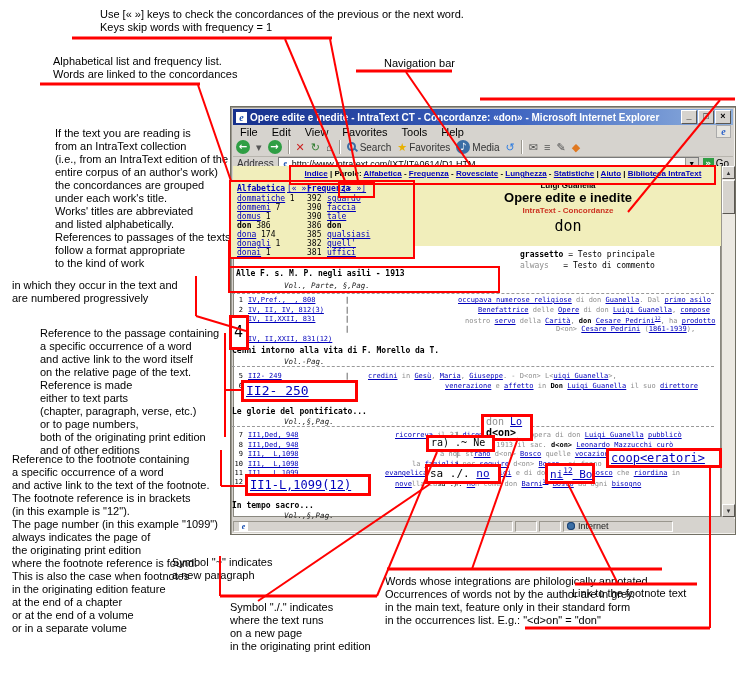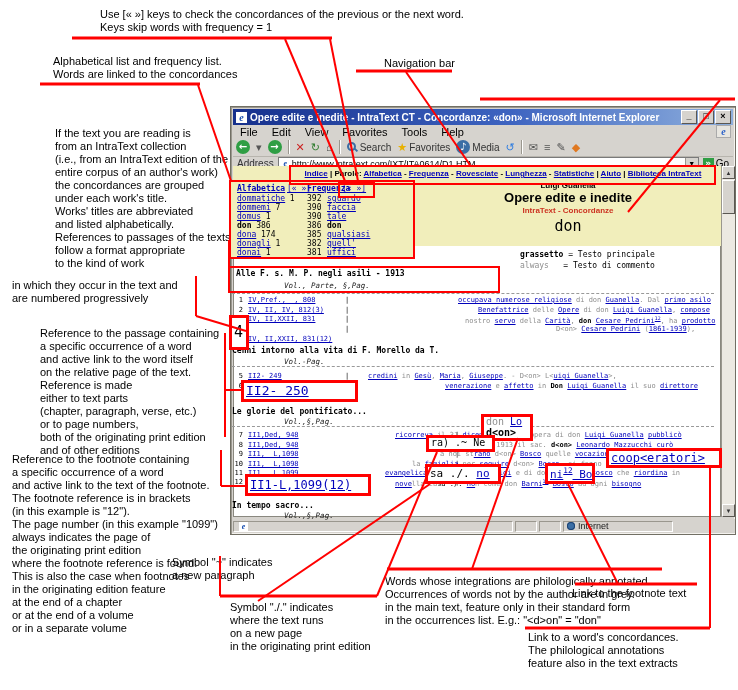--- a/index.html
+++ b/index.html
@@ -230,21 +230,20 @@
     <div class="ann" style="position: absolute; left: 53px; top: 55px;"><div>Alphabetical list and frequency list.</div><div>Words are linked to the concordances</div></div>
     <div class="ann" style="position: absolute; left: 384px; top: 57px;"><div>Navigation bar</div></div>
     <div class="ann" style="position: absolute; left: 55px; top: 127px;"><div>If the text you are reading is</div><div>from an IntraText collection</div><div>(i.e., from an IntraText edition of the</div><div>entire corpus of an author's work)</div><div>the concordances are grouped</div><div>under each work's title.</div><div>Works' titles are abbreviated</div><div>and listed alphabetically.</div><div>References to passages of the texts</div><div>follow a format appropriate</div><div>to the kind of work</div></div>
     <div class="ann" style="position: absolute; left: 12px; top: 279px;"><div>in which they occur in the text and</div><div>are numbered progressively</div></div>
     <div class="ann" style="position: absolute; left: 40px; top: 327px;"><div>Reference to the passage containing</div><div>a specific occurrence of a word</div><div>and active link to the word itself</div><div>on the relative page of the text.</div><div>Reference is made</div><div>either to text parts</div><div>(chapter, paragraph, verse, etc.)</div><div>or to page numbers,</div><div>both of the originating print edition</div><div>and of other editions</div></div>
     <div class="ann" style="position: absolute; left: 12px; top: 453px;"><div>Reference to the footnote containing</div><div>a specific occurrence of a word</div><div>and active link to the text of the footnote.</div><div>The footnote reference is in brackets</div><div>(in this example is "12").</div><div>The page number (in this example "1099")</div><div>always indicates the page of</div><div>the originating print edition</div><div>where the footnote reference is found.</div><div>This is also the case when footnotes</div><div>in the originating edition feature</div><div>at the end of a chapter</div><div>or at the end of a volume</div><div>or in a separate volume</div></div>
     <div class="ann" style="position: absolute; left: 172px; top: 556px;"><div>Symbol "~" indicates</div><div>a new paragraph</div></div>
     <div class="ann" style="position: absolute; left: 230px; top: 601px;"><div>Symbol "./." indicates</div><div>where the text runs</div><div>on a new page</div><div>in the originating print edition</div></div>
     <div class="ann" style="position: absolute; left: 385px; top: 575px;"><div>Words whose integrations are philologically annotated</div><div>Occurrences of words not by the author are in grey.</div><div>in the main text, feature only in their standard form</div><div>in the occurrences list. E.g.: "&lt;d&gt;on" = "don"</div></div>
     <div class="ann" style="position: absolute; left: 572px; top: 587px;"><div>Link to the footnote text</div></div>
-    <div class="ann" style="position: absolute; left: 528px; top: 631px;"><div>Link to a word's concordances.</div><div>The philological annotations</div><div>feature also in the text extracts</div></div>
     <div class="ct" style="position: absolute; left: 292px; top: 169px; width: 422px; text-align: center; font: bold 8px &quot;Liberation Sans&quot;, sans-serif;"><span class="navseg-l">Indice</span><span class="navseg-p"> | </span><span class="navseg-b">Parole</span><span class="navseg-p">: </span><span class="navseg-l">Alfabetica</span><span class="navseg-p"> - </span><span class="navseg-l">Frequenza</span><span class="navseg-p"> - </span><span class="navseg-l">Rovesciate</span><span class="navseg-p"> - </span><span class="navseg-l">Lunghezza</span><span class="navseg-p"> - </span><span class="navseg-l">Statistiche</span><span class="navseg-p"> | </span><span class="navseg-l">Aiuto</span><span class="navseg-p"> | </span><span class="navseg-l">Biblioteca IntraText</span></div>
     <div class="ct" style="position: absolute; left: 0px; top: 0px;"><span class="ct seg-l" style="position: absolute; left: 237px; top: 184px; font-size: 8px; font-weight: bold;">Alfabetica</span><span class="ct seg-l" style="position: absolute; left: 287px; top: 184px; font-size: 8px;">[« »]</span><span class="ct seg-l" style="position: absolute; left: 307px; top: 184px; font-size: 8px; font-weight: bold;">Frequenza</span><span class="ct seg-l" style="position: absolute; left: 342px; top: 184px; font-size: 8px;">[« »]</span><span class="ct seg-l" style="position: absolute; left: 237px; top: 194px; font-size: 8px;">dommatiche</span><span class="ct seg-p" style="position: absolute; left: 289.8px; top: 194px; font-size: 8px;">1</span><span class="ct seg-l" style="position: absolute; left: 237px; top: 203px; font-size: 8px;">dommemi</span><span class="ct seg-p" style="position: absolute; left: 275.4px; top: 203px; font-size: 8px;">7</span><span class="ct seg-l" style="position: absolute; left: 237px; top: 212px; font-size: 8px;">domus</span><span class="ct seg-p" style="position: absolute; left: 265.8px; top: 212px; font-size: 8px;">1</span><span class="ct seg-b" style="position: absolute; left: 237px; top: 221px; font-size: 8px;">don</span><span class="ct seg-p" style="position: absolute; left: 256.2px; top: 221px; font-size: 8px;">386</span><span class="ct seg-l" style="position: absolute; left: 237px; top: 230px; font-size: 8px;">dona</span><span class="ct seg-p" style="position: absolute; left: 261px; top: 230px; font-size: 8px;">174</span><span class="ct seg-l" style="position: absolute; left: 237px; top: 239px; font-size: 8px;">donagli</span><span class="ct seg-p" style="position: absolute; left: 275.4px; top: 239px; font-size: 8px;">1</span><span class="ct seg-l" style="position: absolute; left: 237px; top: 248px; font-size: 8px;">donai</span><span class="ct seg-p" style="position: absolute; left: 265.8px; top: 248px; font-size: 8px;">1</span><span class="ct seg-p" style="position: absolute; left: 307px; top: 194px; font-size: 8px;">392</span><span class="ct seg-l" style="position: absolute; left: 327px; top: 194px; font-size: 8px;">sguardo</span><span class="ct seg-p" style="position: absolute; left: 307px; top: 203px; font-size: 8px;">390</span><span class="ct seg-l" style="position: absolute; left: 327px; top: 203px; font-size: 8px;">faccia</span><span class="ct seg-p" style="position: absolute; left: 307px; top: 212px; font-size: 8px;">390</span><span class="ct seg-l" style="position: absolute; left: 327px; top: 212px; font-size: 8px;">tale</span><span class="ct seg-p" style="position: absolute; left: 307px; top: 221px; font-size: 8px;">386</span><span class="ct seg-b" style="position: absolute; left: 327px; top: 221px; font-size: 8px;">don</span><span class="ct seg-p" style="position: absolute; left: 307px; top: 230px; font-size: 8px;">385</span><span class="ct seg-l" style="position: absolute; left: 327px; top: 230px; font-size: 8px;">qualsiasi</span><span class="ct seg-p" style="position: absolute; left: 307px; top: 239px; font-size: 8px;">382</span><span class="ct seg-l" style="position: absolute; left: 327px; top: 239px; font-size: 8px;">quell'</span><span class="ct seg-p" style="position: absolute; left: 307px; top: 248px; font-size: 8px;">381</span><span class="ct seg-l" style="position: absolute; left: 327px; top: 248px; font-size: 8px;">uffici</span></div>
     <div class="hdr" style="position: absolute; left: 420px; top: 181px; font: bold 8px &quot;Liberation Sans&quot;, sans-serif;">Luigi Guanella</div>
     <div class="hdr" style="position: absolute; left: 420px; top: 190px; font: bold 13px &quot;Liberation Sans&quot;, sans-serif;">Opere edite e inedite</div>
     <div class="hdr" style="position: absolute; left: 420px; top: 206px; font: bold 8px &quot;Liberation Sans&quot;, sans-serif; color: rgb(204, 51, 34);">IntraText - Concordanze</div>
     <div class="hdr" style="position: absolute; left: 420px; top: 217px; font: 15px &quot;DejaVu Sans Mono&quot;, monospace; color: rgb(0, 0, 0);">don</div>
     <div class="ct" style="position: absolute; left: 520px; top: 250px; font-size: 8px;"><span class="seg-b">grassetto</span><span class="seg-p"> = Testo principale</span></div>
     <div class="ct" style="position: absolute; left: 520px; top: 261px; font-size: 8px;"><span class="seg-g">always</span><span class="seg-p">   = Testo di commento</span></div>
     <div class="ct sect-title" style="position: absolute; left: 236px; top: 269px;">Alle F. s. M. P. negli asili - 1913</div>
     <div class="ct sect-sub" style="position: absolute; left: 252px; top: 281px;">Vol., Parte, §,Pag.</div>

